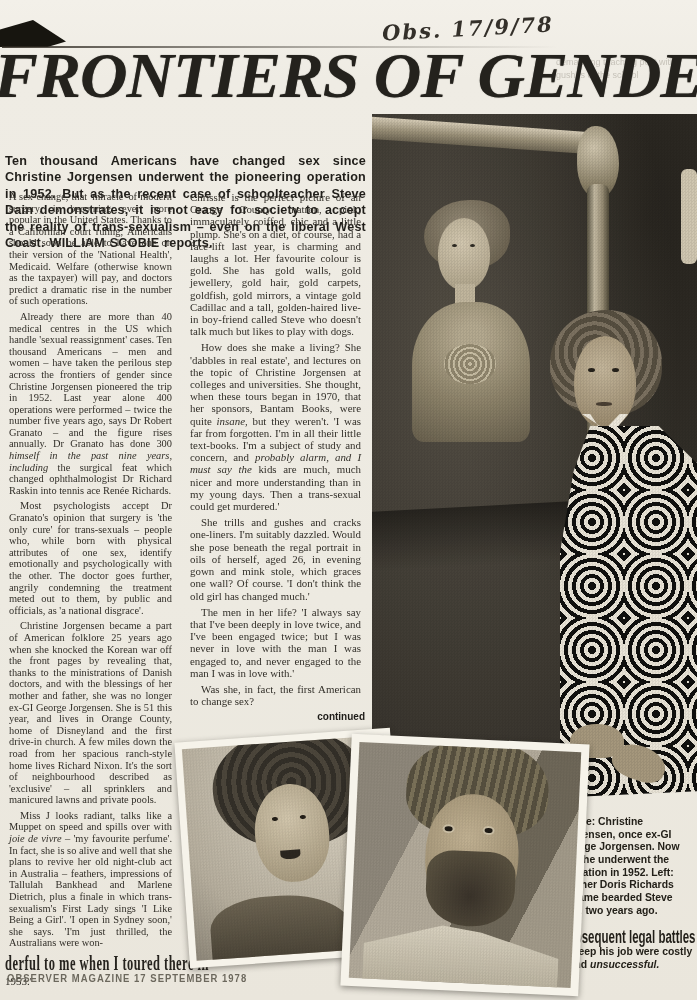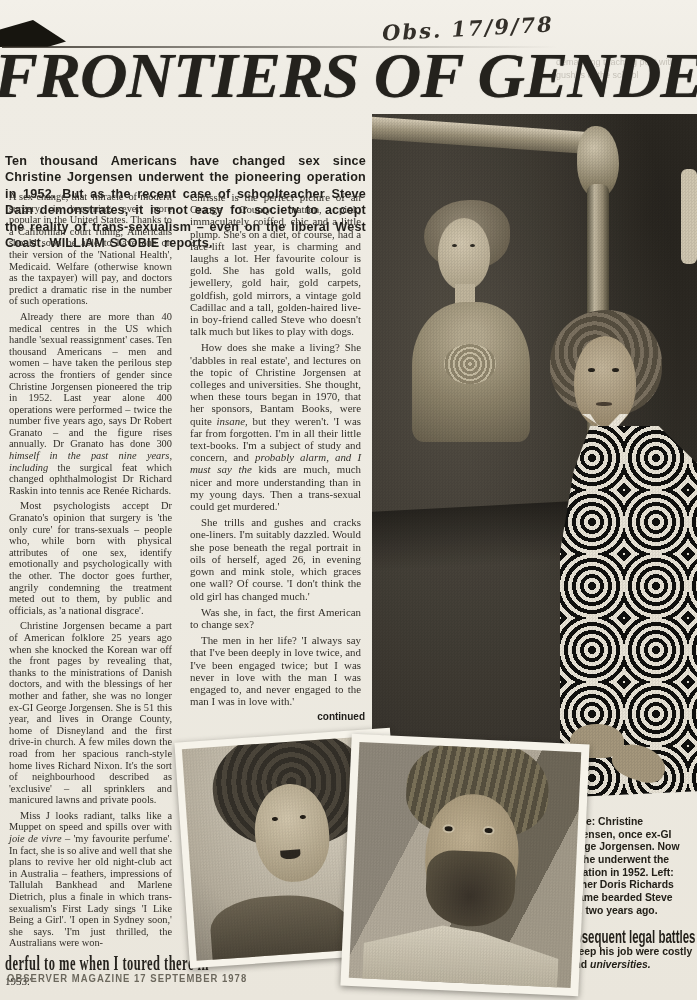--- a/index.html
+++ b/index.html
@@ -136,22 +136,22 @@
       </div>
     <span class="distorted-serif">derful to me when I toured there in</span>
     <span class="year-line">1953.'</span>
   </div>
 
   <div class="col col2">
     <div>
         <p><span>Chrissie is the perfect picture of an Orange County matron, pink, immaculately coiffed, chic and a little plump. She's on a diet, of course, had a face-lift last year, is charming and laughs a lot. Her favourite colour is gold. She has gold walls, gold jewellery, gold hair, gold carpets, goldfish, gold mirrors, a vintage gold Cadillac and a tall, golden-haired live-in boy-friend called Steve who doesn't talk much but likes to play with dogs.</span></p>
         <p><span>How does she make a living? She 'dabbles in real estate', and lectures on the topic of Christine Jorgensen at colleges and universities. She thought, when these tours began in 1970, that her sponsors, Bantam Books, were quite </span><em>insane</em><span>, but they weren't. 'I was far from forgotten. I'm in all their little text-books. I'm a subject of study and concern, and </span><em>probably alarm, and I must say the</em><span> kids are much, much nicer and more understanding than in my young days. Then a trans-sexual could get murdered.'</span></p>
         <p><span>She trills and gushes and cracks one-liners. I'm suitably dazzled. Would she pose beneath the regal portrait in oils of herself, aged 26, in evening gown and mink stole, which graces one wall? Of course. 'I don't think the old girl has changed much.'</span></p>
+        <p><span>The men in her life? 'I always say that I've been deeply in love twice, and I've been engaged twice; but I was never in love with the man I was engaged to, and never engaged to the man I was in love with.'</span></p>
         <p><span>Was she, in fact, the first American to change sex?</span></p>
-        <p><span>The men in her life? 'I always say that I've been deeply in love twice, and I've been engaged twice; but I was never in love with the man I was engaged to, and never engaged to the man I was in love with.'</span></p>
       </div>
     <div class="continued">continued</div>
   </div>
 
   <div class="photo-main">
     <div class="ph frame-top"></div>
     <div class="ph frame-corner"></div>
     <div class="ph frame-post"></div>
     <div class="ph sconce"></div>
     <div class="ph p-hair"></div>
@@ -195,19 +195,19 @@
       <div class="ph s-eye" style="left:58%;top:34%"></div>
       <div class="ph s-shirt"></div>
       <div class="grain"></div>
     </div>
   </div>
 
   <div class="caption">
     <p>Above: Christine Jorgensen, once ex-GI George Jorgensen. Now 51, she underwent the operation in 1952. Left: teacher Doris Richards became bearded Steve Dain two years ago.</p>
     <span class="distorted-sans">Subsequent legal battles</span>
     <div>
-        <p><span>to keep his job were costly – and </span><em>universities.</em></p>
+        <p><span>to keep his job were costly – and </span><em>unsuccessful.</em></p>
       </div>
   </div>
 
   <div class="footer">OBSERVER MAGAZINE   17 SEPTEMBER 1978</div>
 
 </div>
 
 </body></html>

